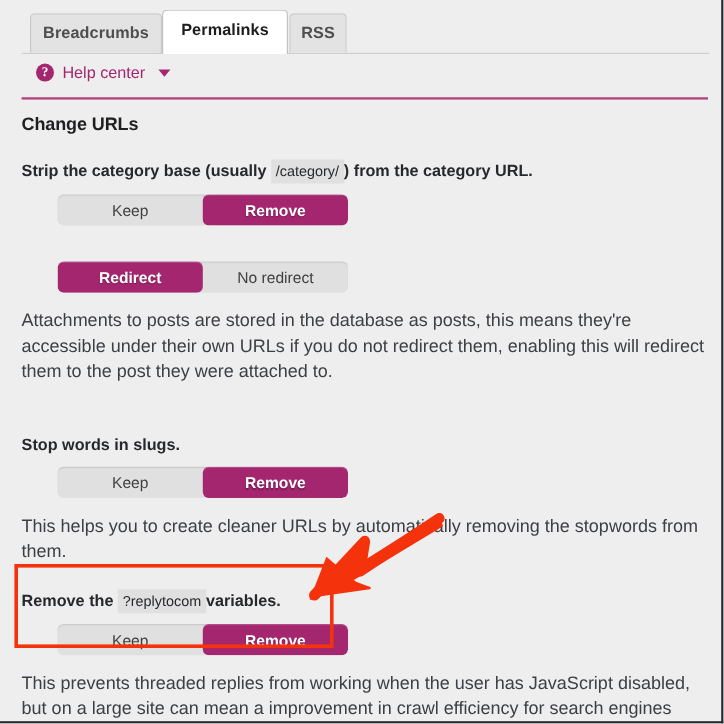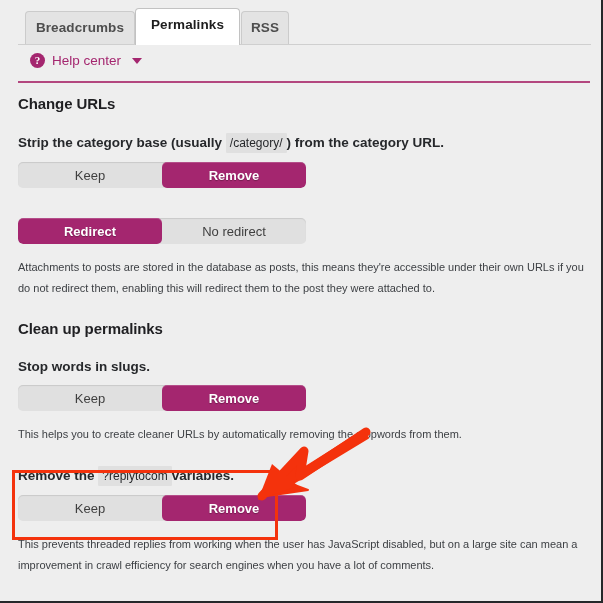--- a/index.html
+++ b/index.html
@@ -147,26 +147,27 @@
     font-family: Liberation Sans, sans-serif;
     font-size: 12px;
     font-weight: normal;
     padding: 1px 4px;
     border-radius: 1px;
   }
 
   
   .toggle {
     display: inline-flex;
-    width: 288px;
+    width: 242px;
     height: 26px;
     background: #e0e0e0;
     border-radius: 5px;
     box-shadow: inset 0 1px 1px rgba(0,0,0,0.10);
     overflow: hidden;
+    margin-left: 30px;
   }
   .toggle-opt {
     flex: 1 1 50%;
     display: flex;
     align-items: center;
     justify-content: center;
     font-size: 13px;
     color: #3f3f3f;
     cursor: pointer;
     user-select: none;
@@ -176,21 +177,21 @@
     background: #a4266f;
     color: #ffffff;
     font-weight: bold;
     border-radius: 5px;
     text-shadow: 0 1px 1px rgba(0,0,0,0.30);
     box-shadow: inset 0 1px 0 rgba(255,255,255,0.18);
   }
 
   p.help-text {
     margin: 0;
-    font-size: 11px;
+    font-size: 15px;
     color: #3c3f43;
     line-height: 21px;
   }
 
   
   .gap-a { height: 21px; }
   .gap-b { height: 9px; }
   .gap-c { height: 13px; }
 
   
@@ -260,21 +261,20 @@
       <div class="toggle">
         <div class="toggle-opt on">Redirect</div>
         <div class="toggle-opt">No redirect</div>
       </div>
       <div class="gap-c"></div>
       <p class="help-text">Attachments to posts are stored in the database as posts, this means they're accessible under their own URLs if you do not redirect them, enabling this will redirect them to the post they were attached to.</p>
     </div>
 
     <div class="gap-a"></div>
 
-    <h2 class="section-title">Clean up permalinks</h2>
 
     <div class="gap-a"></div>
 
     <div>
       <div class="field-label">
         <span>Stop words in slugs.</span>
       </div>
       <div class="gap-b"></div>
       <div class="toggle">
         <div class="toggle-opt">Keep</div>

